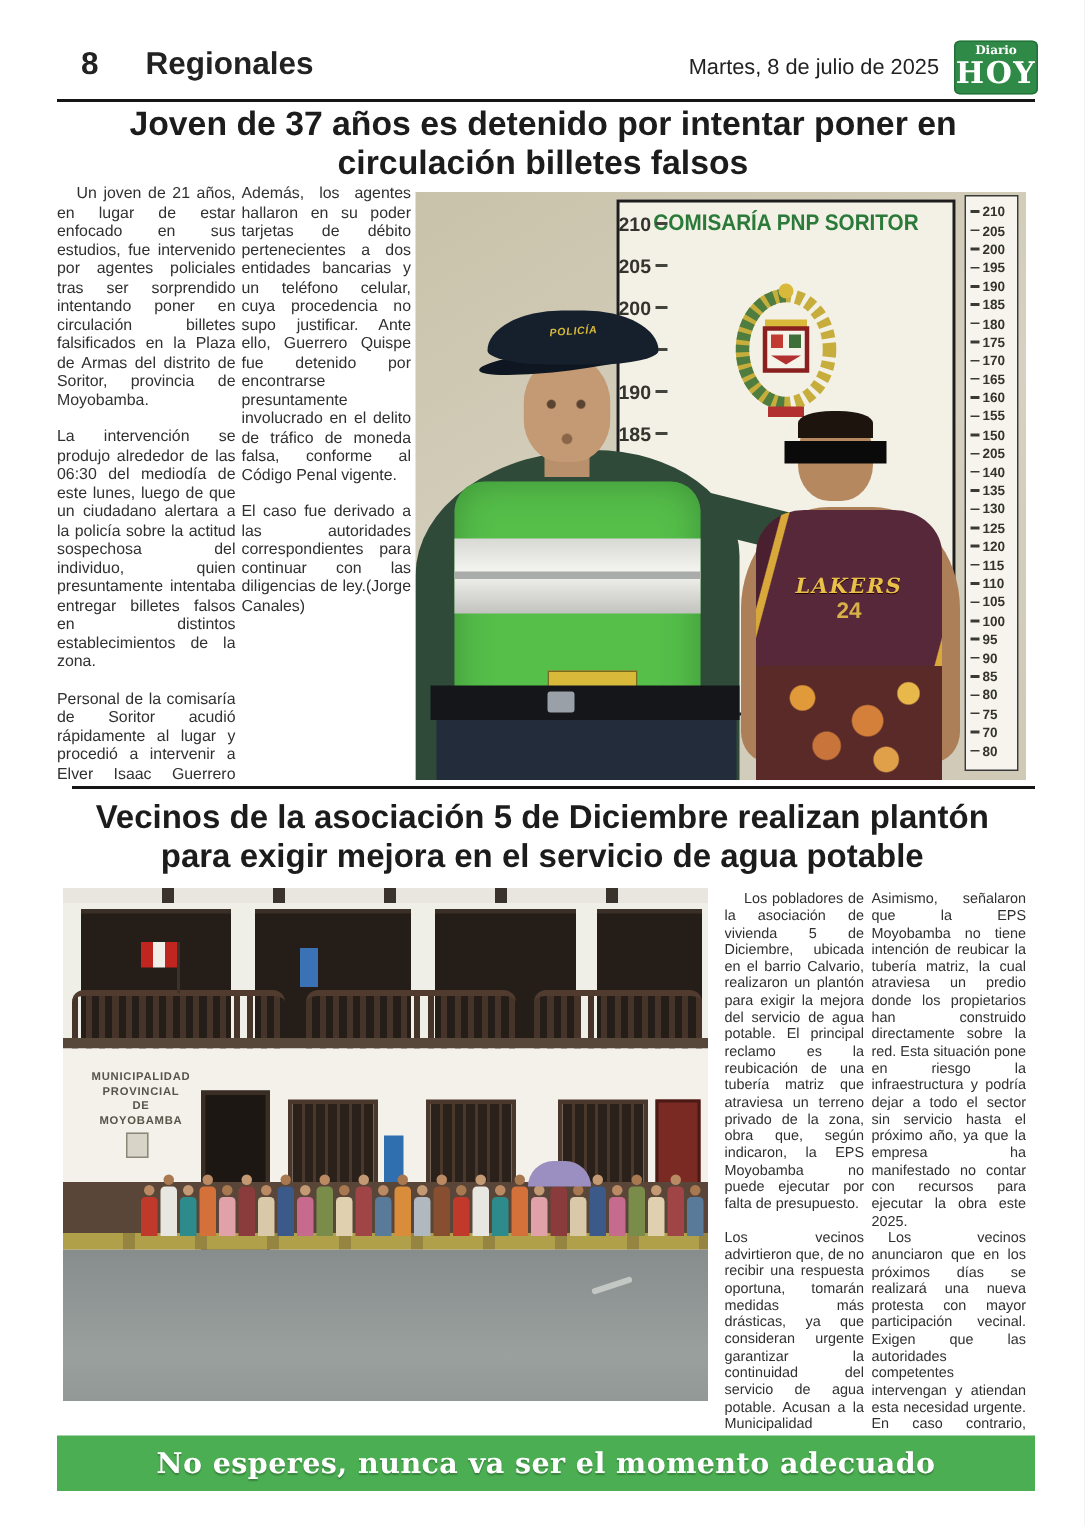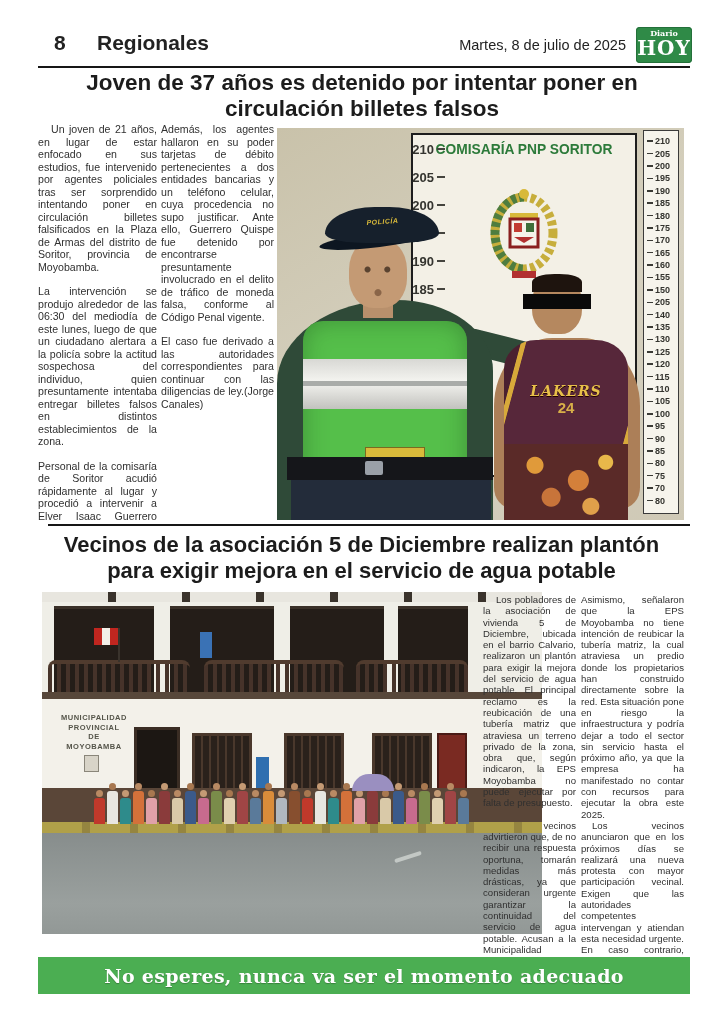--- a/index.html
+++ b/index.html
@@ -99,21 +99,21 @@
   .dt-number{text-align:center;color:#d8b048;font-size:15px;font-weight:bold;line-height:17px;}
   .dt-collage{position:absolute;bottom:0;left:0;right:0;height:76px;
            background:radial-gradient(circle at 25% 28%,#e09a3a 8px,transparent 9px),
                       radial-gradient(circle at 60% 48%,#d4803a 10px,transparent 11px),
                       radial-gradient(circle at 82% 24%,#e8b84a 7px,transparent 8px),
                       radial-gradient(circle at 38% 70%,#c8743a 9px,transparent 10px),
                       radial-gradient(circle at 70% 82%,#e0a04a 8px,transparent 9px),
                       #5a2a28;}
 
   
-  .photo2{position:absolute;left:42px;top:592px;width:500px;height:342px;overflow:hidden;background:#f1efe8;}
+  .photo2{position:absolute;left:42px;top:592px;width:430px;height:342px;overflow:hidden;background:#f1efe8;}
   .p2-beam{position:absolute;left:0;right:0;top:0;height:10px;
            background:repeating-linear-gradient(90deg,#e8e6df 0 66px,#3a332c 66px 74px);}
   .p2-upper{position:absolute;left:0;right:0;top:10px;height:92px;background:#efeee7;}
   .uwin{position:absolute;top:4px;height:86px;background:#241d18;border-top:3px solid #3a3028;}
   .uw1{left:12px;width:100px;} .uw2{left:128px;width:104px;} .uw3{left:248px;width:94px;} .uw4{left:356px;width:70px;}
   .rail{position:absolute;top:58px;height:44px;border-top:4px solid #503b2e;border-bottom:5px solid #42312a;
         background:repeating-linear-gradient(90deg,#46332a 0 4px,rgba(0,0,0,0) 4px 9px);
         border-radius:8px 8px 0 0;}
   .r1{left:6px;width:142px;} .r2{left:162px;width:140px;} .r3{left:314px;width:112px;}
   .p2-floor{position:absolute;left:0;right:0;top:100px;height:7px;background:#57473a;}

